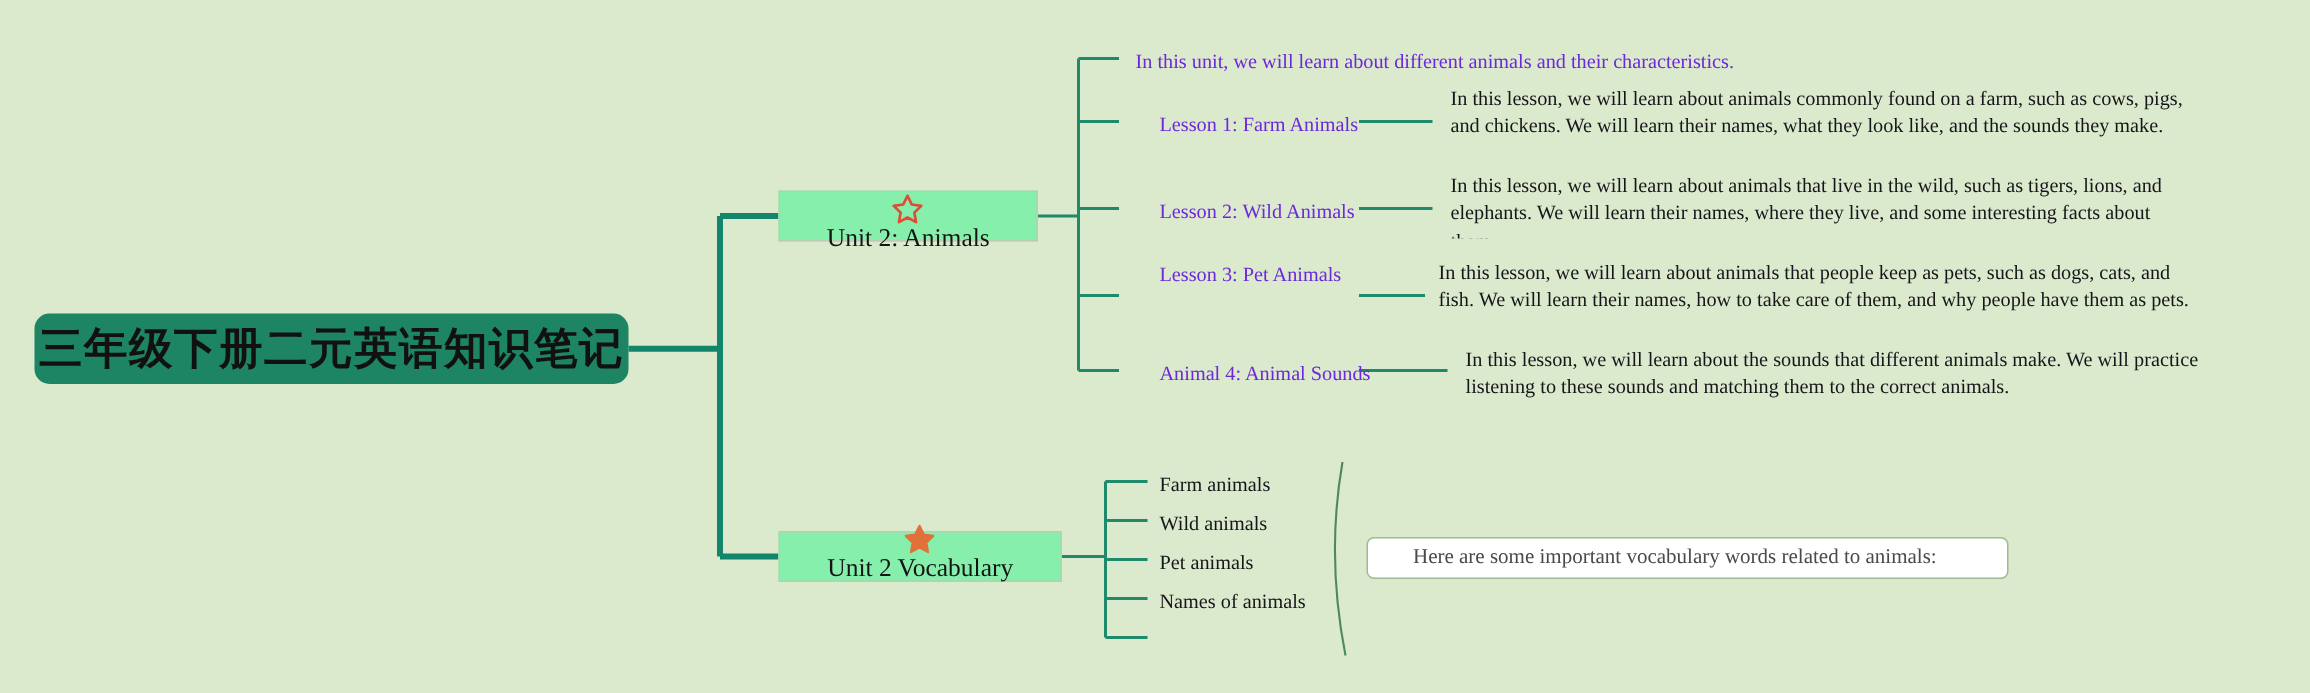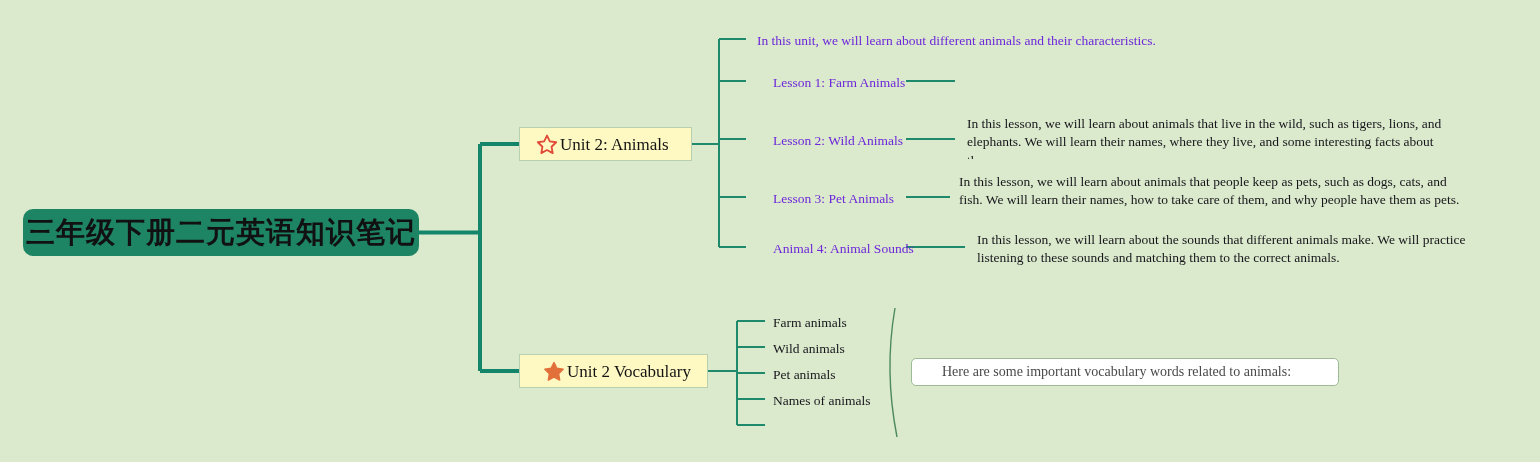--- a/index.html
+++ b/index.html
@@ -50,26 +50,27 @@
     color: #111111;
     letter-spacing: 1px;
     line-height: 1;
     white-space: nowrap;
     font-family: "DejaVu Sans", "Liberation Sans", sans-serif;
   }
 
   
   .unit-node {
     position: absolute;
-    background: #fef9c3;
+    background: #86efac;
     border: 1px solid #b9cfb2;
     display: flex;
     align-items: center;
     padding: 0 16px;
     height: 34px;
+    flex-direction: column;
   }
   .unit-node .unit-label {
     font-size: 17px;
     color: #141414;
     white-space: nowrap;
     line-height: 1;
   }
   .unit-node .star-slot {
     display: inline-flex;
     align-items: center;
@@ -188,25 +189,26 @@
       <svg width="22" height="22" viewBox="0 0 24 24" fill="#e2703a" stroke="#e2703a" stroke-width="1.6" stroke-linejoin="round">
         <polygon points="12,2.8 15.1,9.1 22,10.1 17,15 18.2,21.9 12,18.6 5.8,21.9 7,15 2,10.1 8.9,9.1"></polygon>
       </svg>
     </span>
     <span class="unit-label">Unit 2 Vocabulary</span>
   </div>
 
   <div class="leaf-text" style="left:757px; top:32px;">In this unit, we will learn about different animals and their characteristics.</div>
 
   <div class="leaf-text lesson-title" style="left:757px; top:74px;">Lesson 1: Farm Animals</div>
+  <div class="desc-block" style="left:967px; top:57px; width:498px; height:44px;">In this lesson, we will learn about animals commonly found on a farm, such as cows, pigs, and chickens. We will learn their names, what they look like, and the sounds they make.</div>
 
   <div class="leaf-text lesson-title" style="left:757px; top:132px;">Lesson 2: Wild Animals</div>
   <div class="desc-block" style="left:967px; top:115px; width:500px; height:44px;">In this lesson, we will learn about animals that live in the wild, such as tigers, lions, and elephants. We will learn their names, where they live, and some interesting facts about them.</div>
 
-  <div class="leaf-text lesson-title" style="left:757px; top:190px;">Lesson 3: Pet Animals</div>
+  <div class="leaf-text lesson-title" style="left:757px; top:174px;">Lesson 3: Pet Animals</div>
   <div class="desc-block" style="left:959px; top:173px; width:508px; height:44px;">In this lesson, we will learn about animals that people keep as pets, such as dogs, cats, and fish. We will learn their names, how to take care of them, and why people have them as pets.</div>
 
   <div class="leaf-text lesson-title" style="left:757px; top:240px;">Animal 4: Animal Sounds</div>
   <div class="desc-block" style="left:977px; top:231px; width:490px; height:38px;">In this lesson, we will learn about the sounds that different animals make. We will practice listening to these sounds and matching them to the correct animals.</div>
 
   <div class="vocab-item" style="left:773px; top:314px;">Farm animals</div>
   <div class="vocab-item" style="left:773px; top:340px;">Wild animals</div>
   <div class="vocab-item" style="left:773px; top:366px;">Pet animals</div>
   <div class="vocab-item" style="left:773px; top:392px;">Names of animals</div>
 

